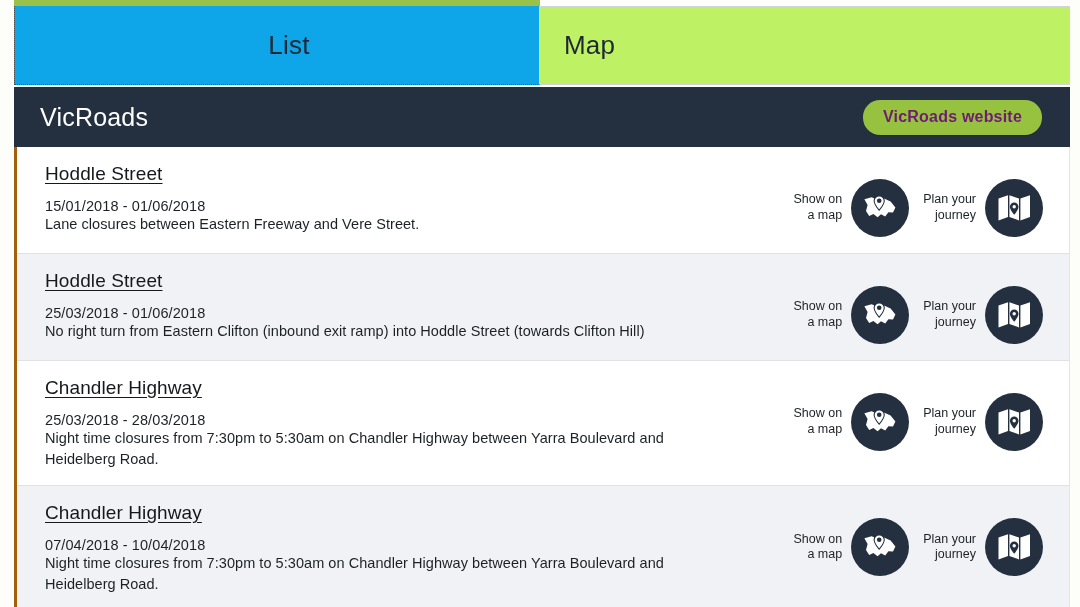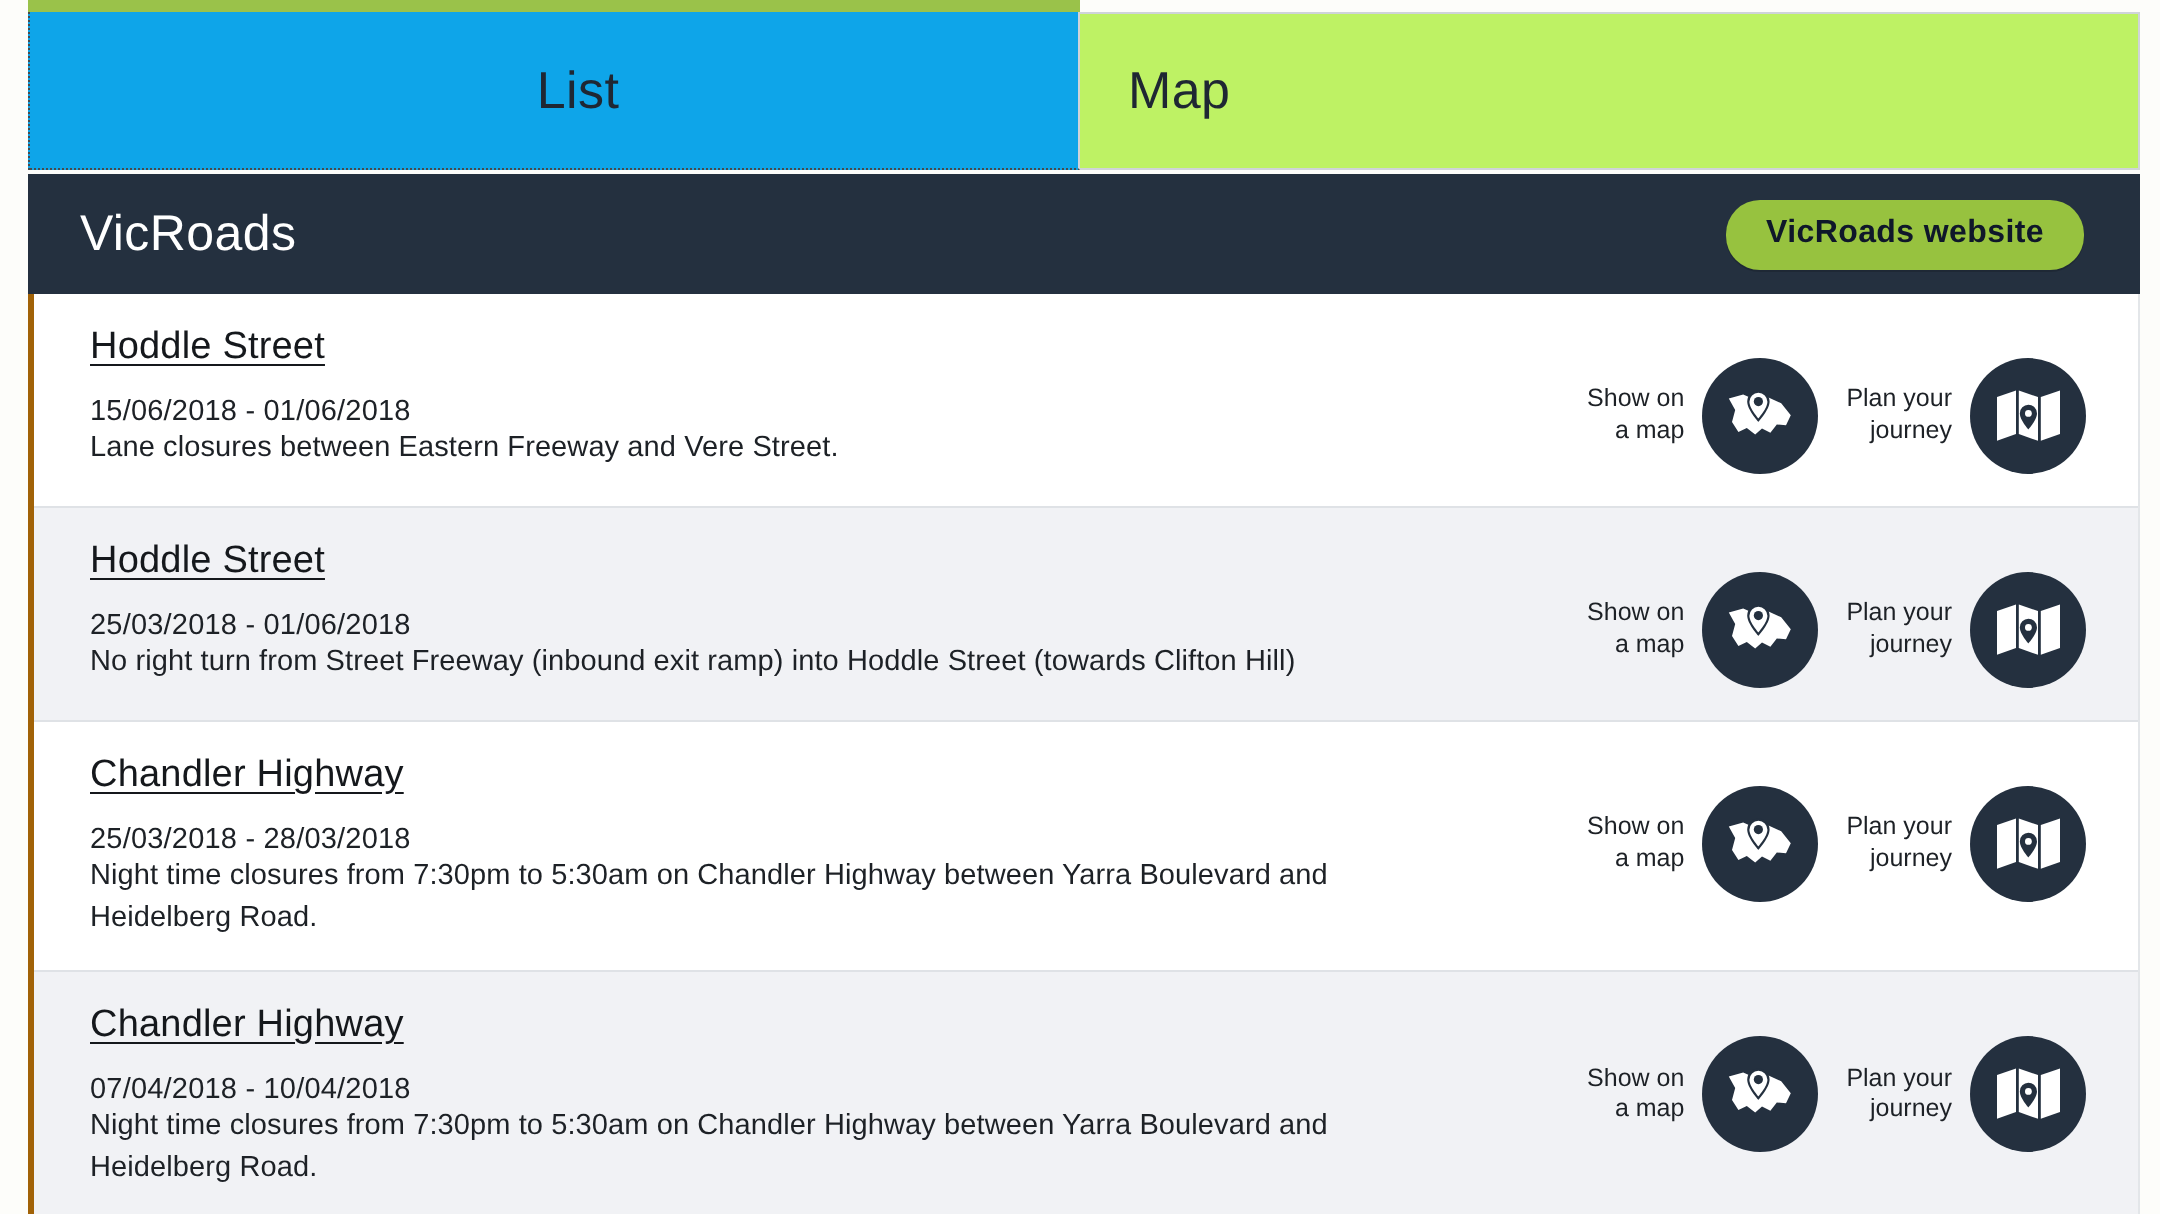--- a/index.html
+++ b/index.html
@@ -81,21 +81,21 @@
     justify-content: space-between;
     padding: 0 28px 0 26px;
   }
   .brand-title {
     color: #ffffff;
     font-size: 25px;
     letter-spacing: .2px;
   }
   .brand-button {
     background: #97c23f;
-    color: #0f172a;
+    color: #701a75;
     font-size: 16px;
     font-weight: bold;
     letter-spacing: .2px;
     border: none;
     border-radius: 17px;
     padding: 8px 20px 9px;
     cursor: pointer;
     font-family: "Liberation Sans", sans-serif;
     box-shadow: 0 1px 0 rgba(0,0,0,.15);
   }
@@ -204,21 +204,21 @@
   <div class="brand-bar">
     <div class="brand-title">VicRoads</div>
     <button class="brand-button">VicRoads website</button>
   </div>
 
   <div class="list">
 
     <div class="row">
       <div class="row-info">
         <div class="row-title">Hoddle Street</div>
-        <div class="row-dates">15/06/2018 - 01/06/2018</div>
+        <div class="row-dates">15/01/2018 - 01/06/2018</div>
         <div class="row-desc">Lane closures between Eastern Freeway and Vere Street.</div>
       </div>
       <div class="row-actions">
         <div class="action">
           <div class="action-label">Show on
 a map</div>
           <div class="action-icon">
             <svg width="36" height="32" viewBox="0 0 36 32" aria-hidden="true">
               <path fill="#ffffff" d="M2.4 7.2 L9.6 5.2 L15 7.6 L22 6.6 L28.6 9.6 L33.4 15.6 L31 20.6 L26.4 20.2 L23.2 24.4 L19 22.2 L15.6 25.2 L11.4 22 L7.2 24 L4 19 L5.6 13 Z"></path>
               <path fill="#24303f" d="M17.2 3.2 a5.6 5.6 0 0 1 5.6 5.6 c0 4.1 -5.6 10.2 -5.6 10.2 S11.6 12.9 11.6 8.8 a5.6 5.6 0 0 1 5.6 -5.6 z"></path>
@@ -240,21 +240,21 @@
             </svg>
           </div>
         </div>
       </div>
     </div>
 
     <div class="row alt">
       <div class="row-info">
         <div class="row-title">Hoddle Street</div>
         <div class="row-dates">25/03/2018 - 01/06/2018</div>
-        <div class="row-desc">No right turn from Street Freeway (inbound exit ramp) into Hoddle Street (towards Clifton Hill)</div>
+        <div class="row-desc">No right turn from Eastern Clifton (inbound exit ramp) into Hoddle Street (towards Clifton Hill)</div>
       </div>
       <div class="row-actions">
         <div class="action">
           <div class="action-label">Show on
 a map</div>
           <div class="action-icon">
             <svg width="36" height="32" viewBox="0 0 36 32" aria-hidden="true">
               <path fill="#ffffff" d="M2.4 7.2 L9.6 5.2 L15 7.6 L22 6.6 L28.6 9.6 L33.4 15.6 L31 20.6 L26.4 20.2 L23.2 24.4 L19 22.2 L15.6 25.2 L11.4 22 L7.2 24 L4 19 L5.6 13 Z"></path>
               <path fill="#24303f" d="M17.2 3.2 a5.6 5.6 0 0 1 5.6 5.6 c0 4.1 -5.6 10.2 -5.6 10.2 S11.6 12.9 11.6 8.8 a5.6 5.6 0 0 1 5.6 -5.6 z"></path>
               <path fill="#ffffff" d="M17.2 4.4 a4.5 4.5 0 0 1 4.5 4.5 c0 3.3 -4.5 8.3 -4.5 8.3 s-4.5 -5 -4.5 -8.3 a4.5 4.5 0 0 1 4.5 -4.5 z"></path>

